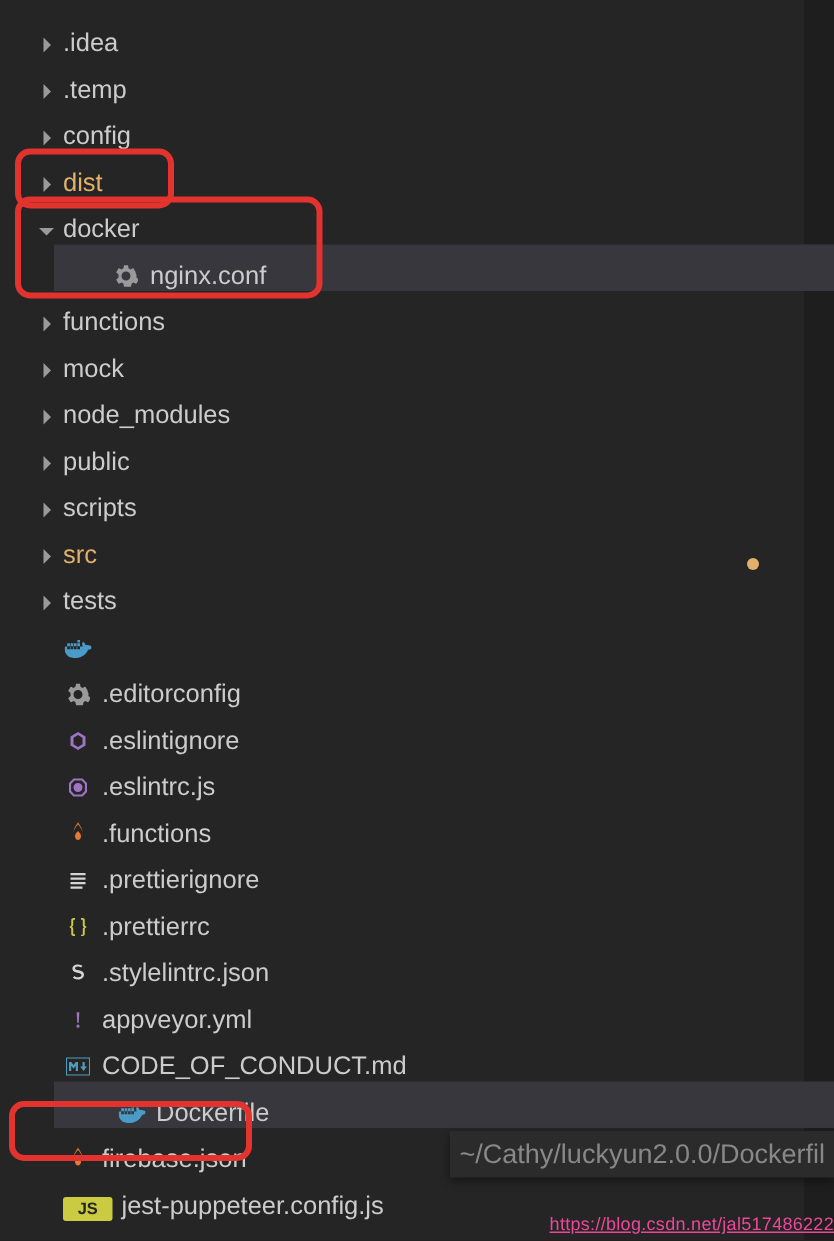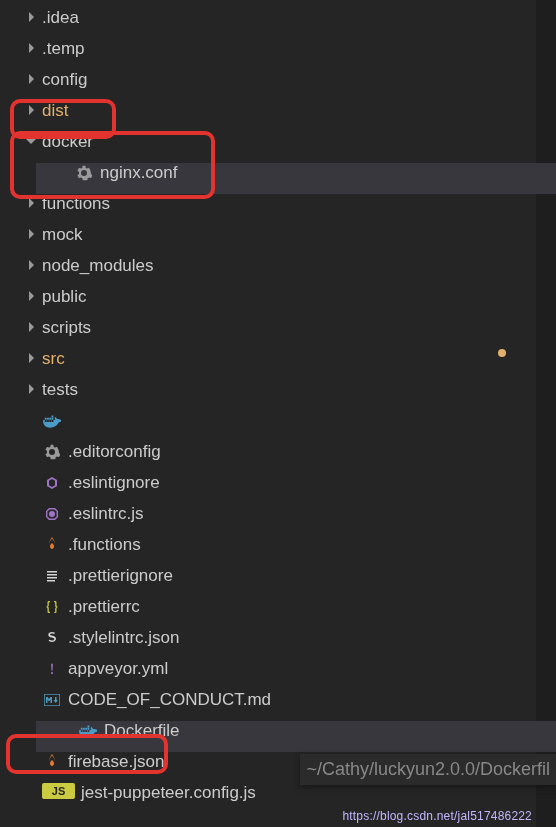--- a/index.html
+++ b/index.html
@@ -12,21 +12,21 @@
     position: relative;
   }
   .explorer {
     background: #252526;
     width: 536px;
     height: 827px;
     padding-top: 8px;
   }
   .tree-row {
     display: flex;
-    align-items: flex-start;
+    align-items: flex-end;
     height: 31px;
     padding-left: 22px;
     cursor: pointer;
     position: relative;
   }
   .tree-row.selected-wide {
     background: #37373d;
     width: 100%;
     margin-left: 36px;
   }
@@ -81,25 +81,26 @@
     right: 0;
     top: 754px;
     background: #2b2b2b;
     color: #888;
     font-size: 18px;
     padding: 5px 6px;
     box-shadow: 0 2px 6px rgba(0,0,0,0.4);
   }
   .watermark {
     position: absolute;
-    right: 24px;
+    right: 0;
     bottom: 4px;
-    color: #c4b5fd;
+    color: #ec4899;
     font-size: 12px;
     letter-spacing: 0.2px;
+    text-decoration: underline;
   }
   
   .c-gray { color: #9a9a9a; }
   .c-blue { color: #519aba; }
   .c-purple { color: #a074c4; }
   .c-yellow { color: #cbcb41; }
   .c-orange { color: #e37933; }
   .c-white { color: #d4d4d4; }
   .c-whale { color: #4a9bc7; }
   .c-js { color: #cbcb41; }

